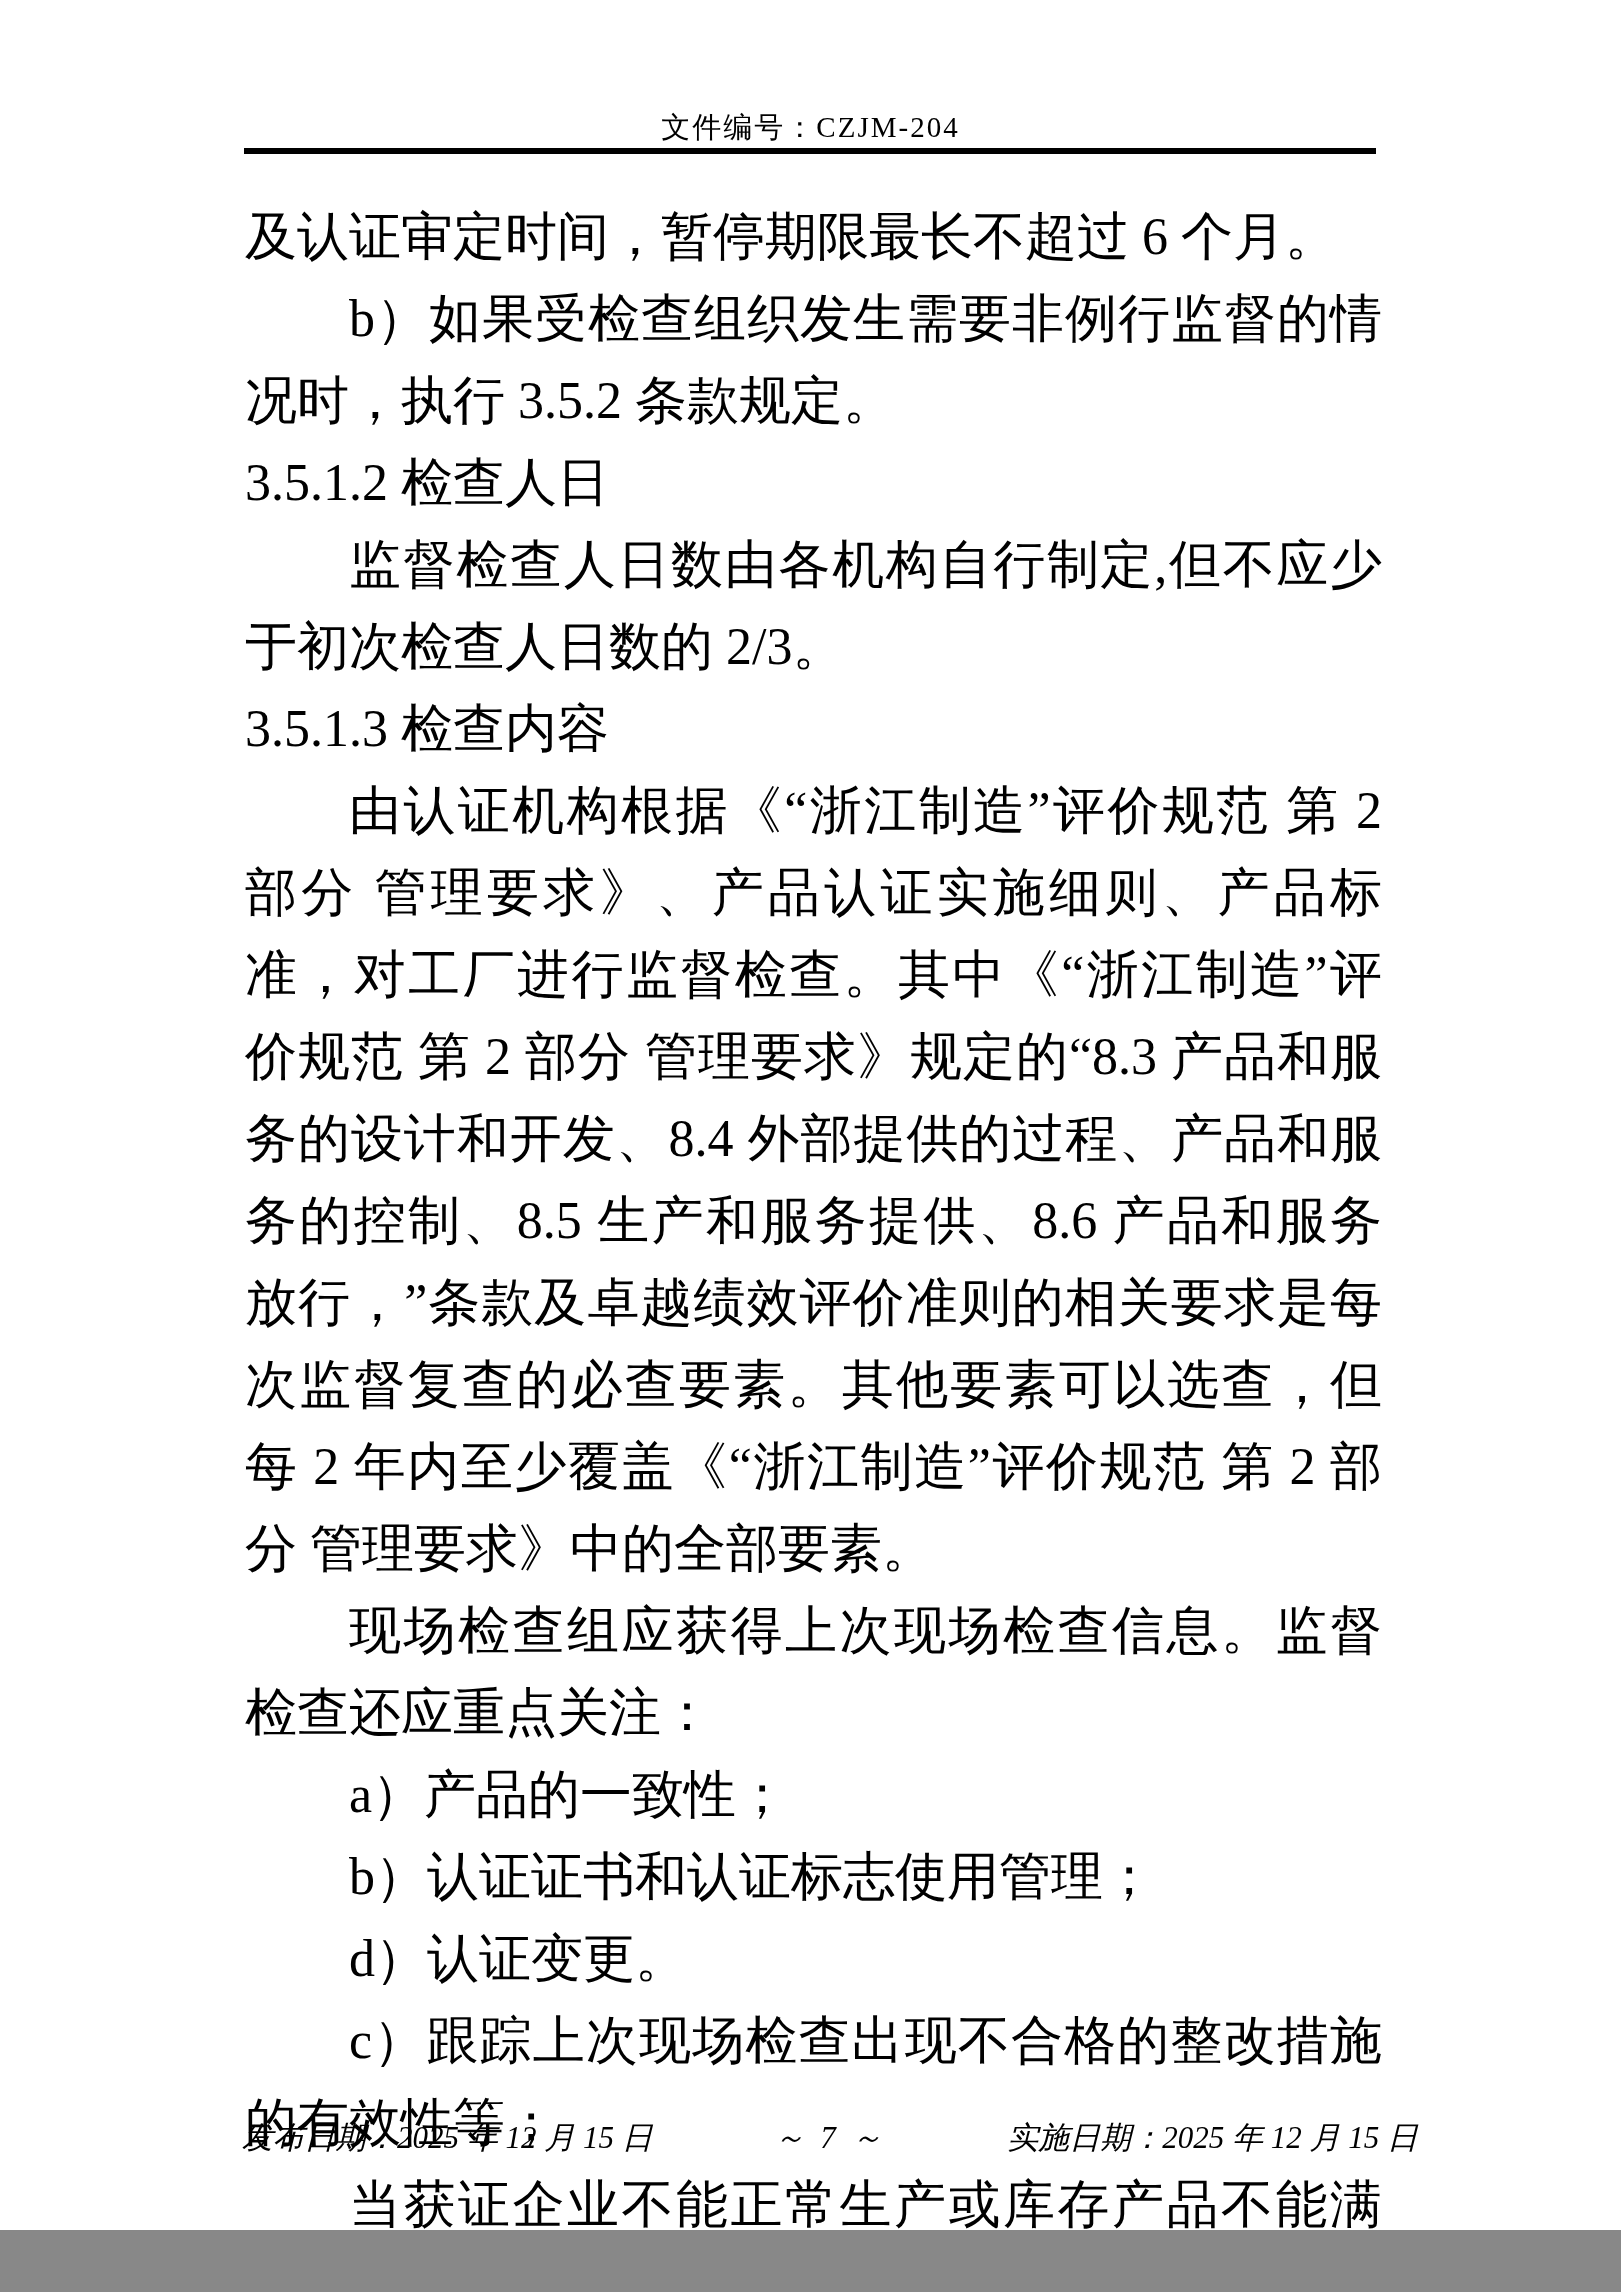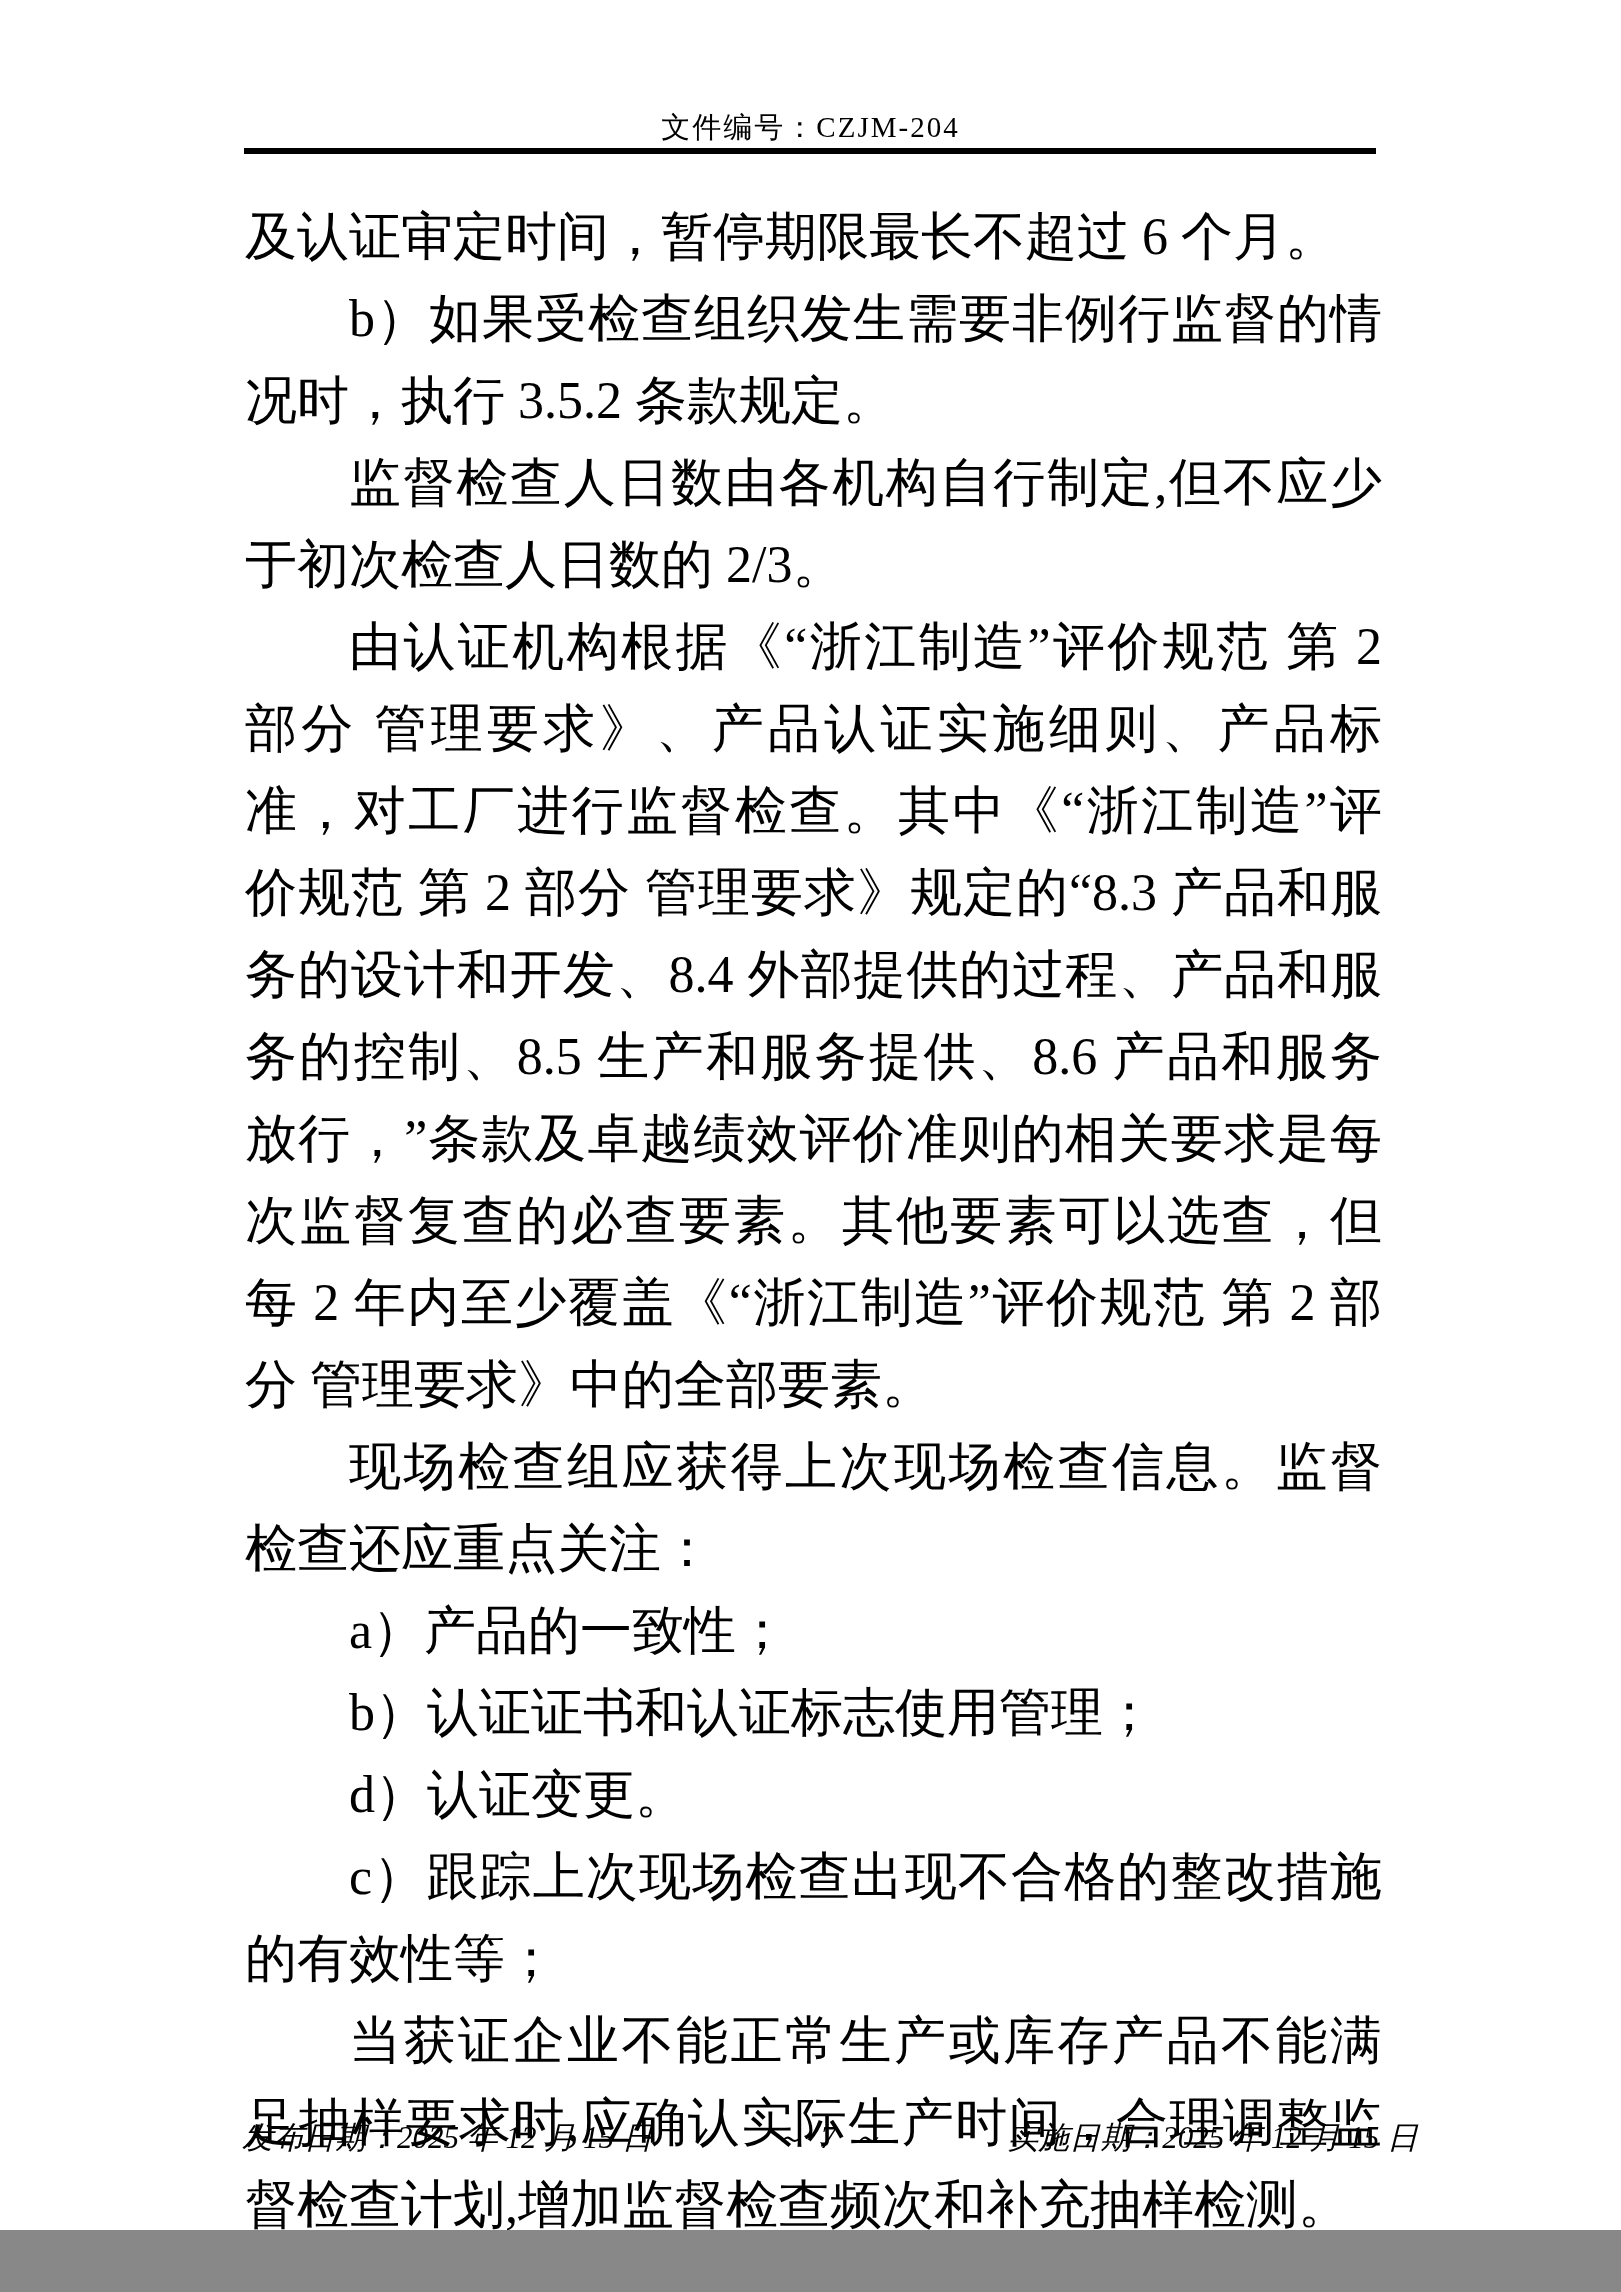--- a/index.html
+++ b/index.html
@@ -63,21 +63,23 @@
 
 <div class="page">
 
   <div class="doc-number">文件编号：CZJM-204</div>
 
   <div class="header-rule"></div>
 
   <div class="body-text" id="body-container">
       <p class="para">及认证审定时间，暂停期限最长不超过 6 个月。</p>
       <p class="para indent">b）如果受检查组织发生需要非例行监督的情况时，执行 3.5.2 条款规定。</p>
+      <p class="para heading">3.5.1.2 检查人日</p>
       <p class="para indent">监督检查人日数由各机构自行制定,但不应少于初次检查人日数的 2/3。</p>
+      <p class="para heading">3.5.1.3 检查内容</p>
       <p class="para indent">由认证机构根据《“浙江制造”评价规范 第 2 部分 管理要求》、产品认证实施细则、产品标准，对工厂进行监督检查。其中《“浙江制造”评价规范 第 2 部分 管理要求》规定的“8.3 产品和服务的设计和开发、8.4 外部提供的过程、产品和服务的控制、8.5 生产和服务提供、8.6 产品和服务放行，”条款及卓越绩效评价准则的相关要求是每次监督复查的必查要素。其他要素可以选查，但每 2 年内至少覆盖《“浙江制造”评价规范 第 2 部分 管理要求》中的全部要素。</p>
       <p class="para indent">现场检查组应获得上次现场检查信息。监督检查还应重点关注：</p>
       <p class="para indent">a）产品的一致性；</p>
       <p class="para indent">b）认证证书和认证标志使用管理；</p>
       <p class="para indent">d）认证变更。</p>
       <p class="para indent">c）跟踪上次现场检查出现不合格的整改措施的有效性等；</p>
       <p class="para indent">当获证企业不能正常生产或库存产品不能满足抽样要求时,应确认实际生产时间，合理调整监督检查计划,增加监督检查频次和补充抽样检测。</p>
     </div>
 
   <div class="footer">

